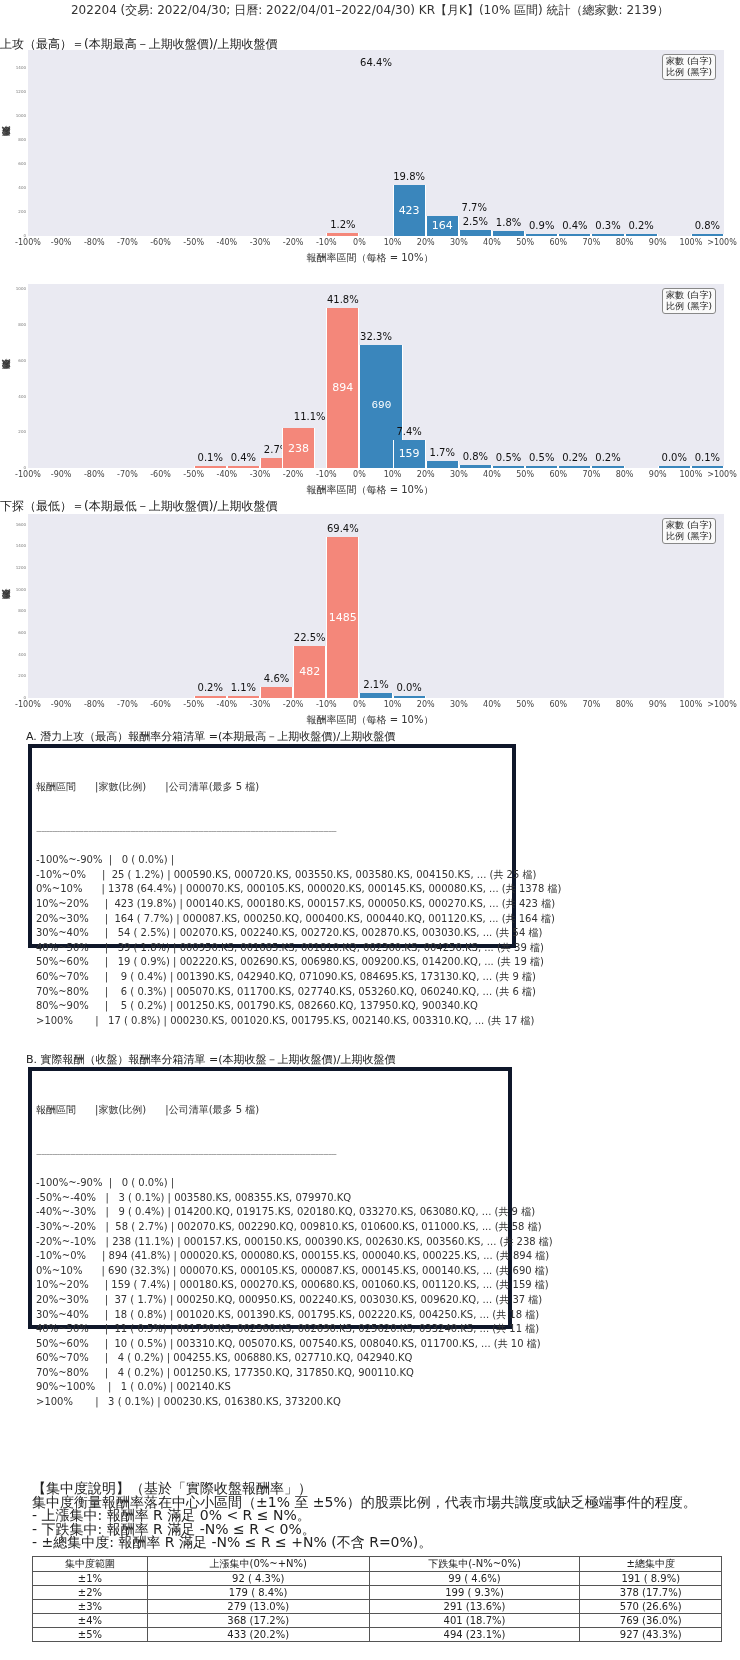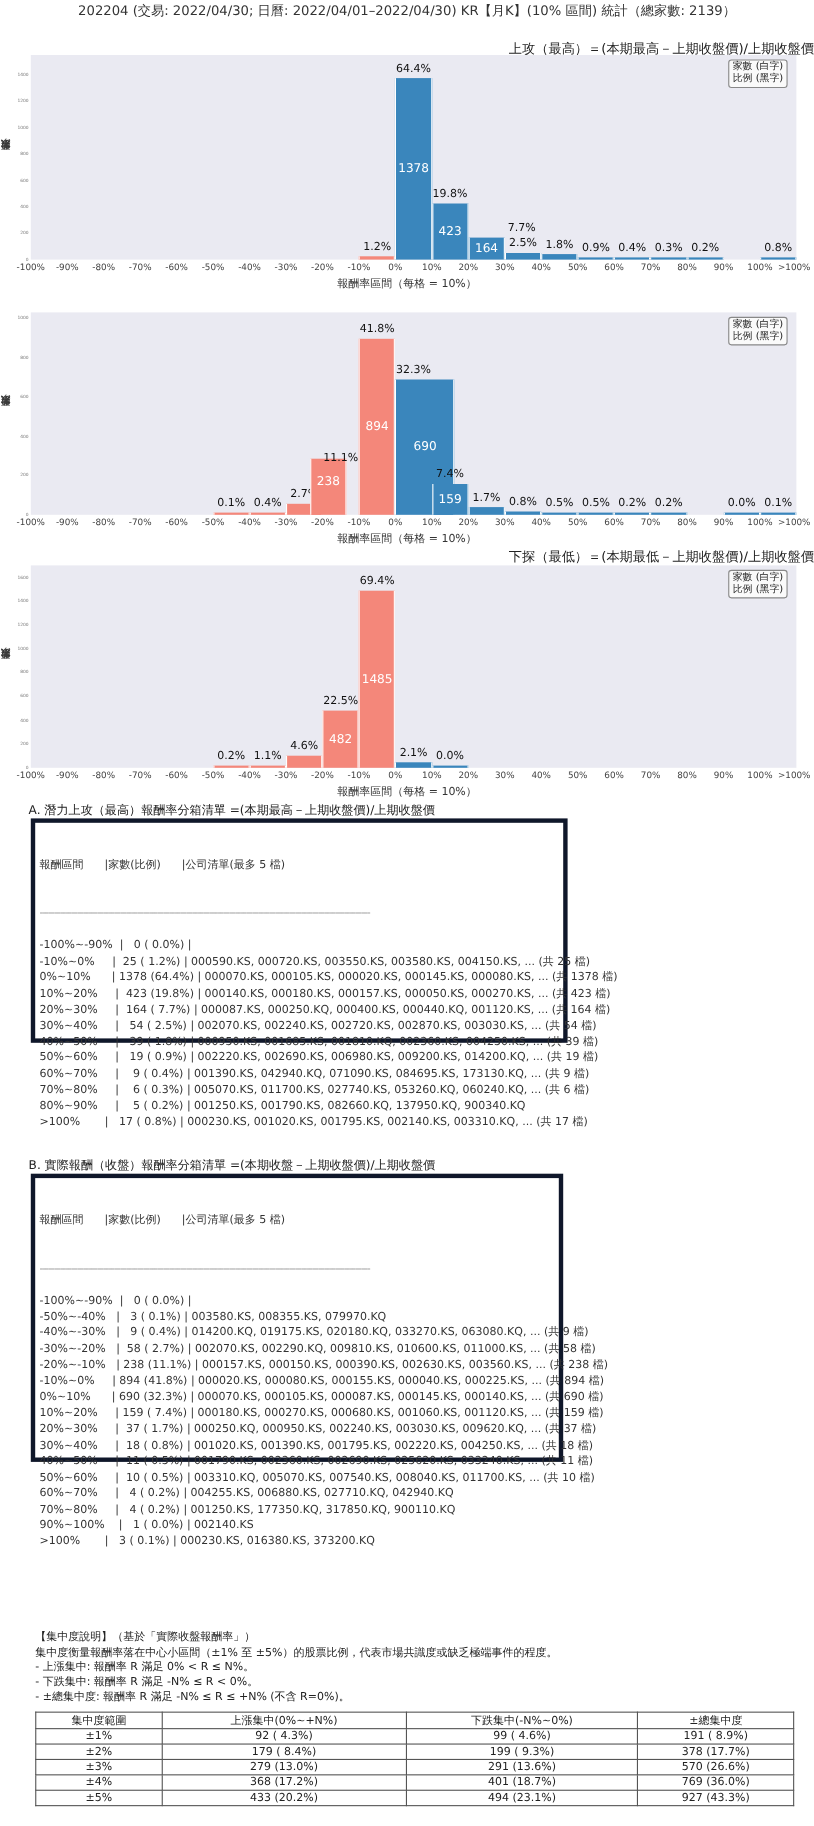--- a/index.html
+++ b/index.html
@@ -1,35 +1,35 @@
 <!DOCTYPE html>
 <html><head>
 <meta charset="utf-8">
 <style>
   * { box-sizing: border-box; }
   body { margin: 0; background: #ffffff; width: 740px; height: 1660px; overflow: hidden; font-family: "DejaVu Sans", sans-serif; color: #222; position: relative; }
   .page-title { position: absolute; top: 2px; left: 0; width: 740px; text-align: center; font-size: 12px; color: #333; }
   .chart { position: absolute; left: 0; width: 740px; }
-  .chart-title { position: absolute; left: 0; width: 740px; text-align: right; font-size: 12px; color: #222; }
+  .chart-title { position: absolute; left: 0; width: 740px; text-align: left; font-size: 12px; color: #222; }
   .plot { position: absolute; left: 28px; width: 696px; background: #eaeaf2; }
   .ylabel { position: absolute; left: 0; width: 14px; font-size: 9px; color: #333; writing-mode: vertical-rl; transform: rotate(180deg); text-align: center; }
   .ytick { position: absolute; left: 8px; width: 18px; text-align: right; font-size: 4px; color: #777; }
   .bar { position: absolute; bottom: 0; border-left: 1px solid #fff; border-right: 1px solid #fff; }
   .bar.neg { background: #f4877a; }
   .bar.pos { background: #3a86bc; }
   .bar-count { position: absolute; left: 0; width: 100%; text-align: center; font-size: 11px; color: #fff; }
   .bar-pct { position: absolute; width: 40px; text-align: center; font-size: 10px; color: #111; }
   .xtick { position: absolute; width: 40px; text-align: center; font-size: 8px; color: #444; }
   .xlabel { position: absolute; left: 0; width: 740px; text-align: center; font-size: 10px; color: #333; }
   .legend { position: absolute; right: 8px; top: 4px; border: 1px solid #888; border-radius: 3px; background: #fafafa; padding: 1px 3px; font-size: 9px; line-height: 11px; color: #222; }
   .sec-title { position: absolute; left: 26px; font-size: 11px; color: #222; }
   .list-box { position: absolute; left: 28px; border: 4px solid #0f172a; background: #fff; padding: 3px 4px; font-size: 10px; line-height: 14.6px; color: #333; white-space: pre; font-family: "DejaVu Sans", sans-serif; }
   .list-line { display: block; }
   .divider { display: block; color: #999; overflow: hidden; height: 14.6px; letter-spacing: -1px; }
-  .conc { position: absolute; left: 32px; top: 1482px; font-size: 10px; line-height: 13.5px; color: #222; }
+  .conc { position: absolute; left: 32px; top: 1482px; font-size: 14px; line-height: 13.5px; color: #222; }
   table.conc-table { position: absolute; left: 32px; top: 1556px; width: 690px; border-collapse: collapse; font-size: 10px; }
   table.conc-table th, table.conc-table td { border: 1px solid #555; text-align: center; padding: 0; height: 14px; font-weight: normal; }
 </style>
 </head>
 <body>
 
 <div class="page-title">202204 (交易: 2022/04/30; 日曆: 2022/04/01–2022/04/30) KR【月K】(10% 區間) 統計（總家數: 2139）</div>
 
 <div class="chart" id="chart0" style="top:36px;height:218px;">
     <div class="chart-title" style="top: 0px;">上攻（最高）＝(本期最高－上期收盤價)/上期收盤價</div>
@@ -42,23 +42,20 @@
     <div class="ytick" style="top: 77px;">1000</div>
     <div class="ytick" style="top: 53px;">1200</div>
     <div class="ytick" style="top: 29px;">1400</div>
     <div class="plot" style="top: 14px; height: 186px;">
       <div class="legend">
         <div>家數 (白字)</div>
         <div>比例 (黑字)</div>
       </div>
       <div class="bar neg" style="left: 298.286px; width: 33.1429px; height: 3px;"></div>
       <div class="bar-pct" style="left: 294.857px; top: 169px;">1.2%</div>
-      <div class="bar pos" style="left: 331.429px; width: 33.1429px; height: 165.36px;">
-        <div class="bar-count" style="top: 75.68px;">1378</div>
-      </div>
       <div class="bar-pct" style="left: 328px; top: 6.64px;">64.4%</div>
       <div class="bar pos" style="left: 364.571px; width: 33.1429px; height: 50.76px;">
         <div class="bar-count" style="top: 18.38px; text-align: center;">423</div>
       </div>
       <div class="bar-pct" style="left: 361.143px; top: 121.24px;">19.8%</div>
       <div class="bar pos" style="left: 397.714px; width: 33.1429px; height: 19.68px;">
         <div class="bar-count" style="top: 2.84px;">164</div>
       </div>
       <div class="bar-pct" style="left: 394.286px; top: 152.32px; margin-left: 32px;">7.7%</div>
       <div class="bar pos" style="left: 430.857px; width: 33.1429px; height: 6.48px;"></div>
@@ -112,29 +109,29 @@
       <div class="legend">
         <div>家數 (白字)</div>
         <div>比例 (黑字)</div>
       </div>
       <div class="bar neg" style="left: 165.714px; width: 33.1429px; height: 2px;"></div>
       <div class="bar-pct" style="left: 162.286px; top: 168px;">0.1%</div>
       <div class="bar neg" style="left: 198.857px; width: 33.1429px; height: 2px;"></div>
       <div class="bar-pct" style="left: 195.429px; top: 168px;">0.4%</div>
       <div class="bar neg" style="left: 232px; width: 33.1429px; height: 10.3612px;"></div>
       <div class="bar-pct" style="left: 228.571px; top: 159.639px;">2.7%</div>
-      <div class="bar neg" style="left: 254px; width: 33.1429px; height: 51px; margin-top: 20px;">
+      <div class="bar neg" style="left: 254px; width: 33.1429px; height: 40px; margin-top: 20px;">
         <div class="bar-count" style="top: 14.2583px;">238</div>
       </div>
       <div class="bar-pct" style="left: 261.714px; top: 127.483px;">11.1%</div>
       <div class="bar neg" style="left: 298.286px; width: 33.1429px; height: 159.705px;">
         <div class="bar-count" style="top: 72.8524px;">894</div>
       </div>
       <div class="bar-pct" style="left: 294.857px; top: 10.2951px;">41.8%</div>
-      <div class="bar pos" style="left: 331.429px; width: 54px; height: 123.262px;">
+      <div class="bar pos" style="left: 331.429px; width: 44px; height: 123.262px; font-family: Liberation Mono, monospace;">
         <div class="bar-count" style="top: 54.6311px;">690</div>
       </div>
       <div class="bar-pct" style="left: 328px; top: 46.7379px;">32.3%</div>
       <div class="bar pos" style="left: 364.571px; width: 33.1429px; height: 28.4039px;">
         <div class="bar-count" style="top: 7.20194px;">159</div>
       </div>
       <div class="bar-pct" style="left: 361.143px; top: 141.596px;">7.4%</div>
       <div class="bar pos" style="left: 397.714px; width: 33.1429px; height: 6.60971px;"></div>
       <div class="bar-pct" style="left: 394.286px; top: 163.39px;">1.7%</div>
       <div class="bar pos" style="left: 430.857px; width: 33.1429px; height: 3.21553px;"></div>

